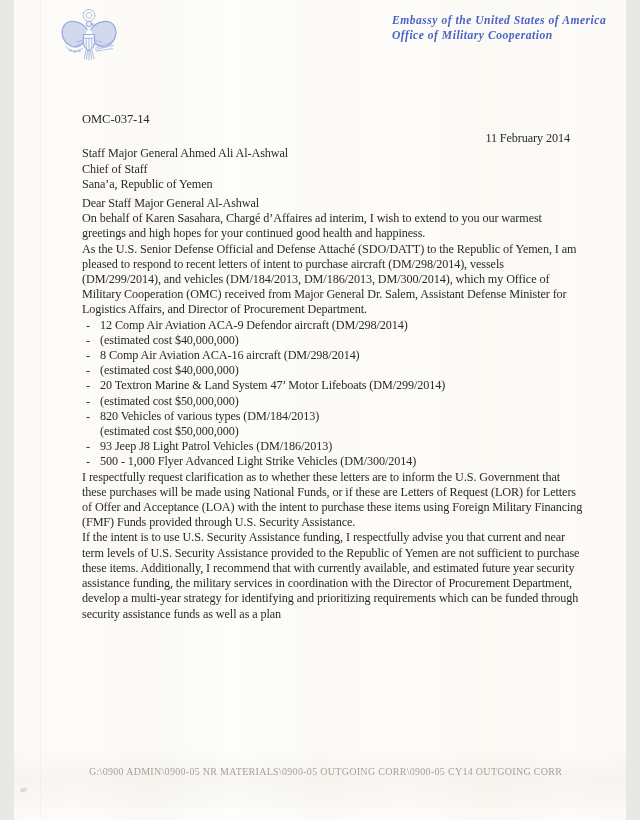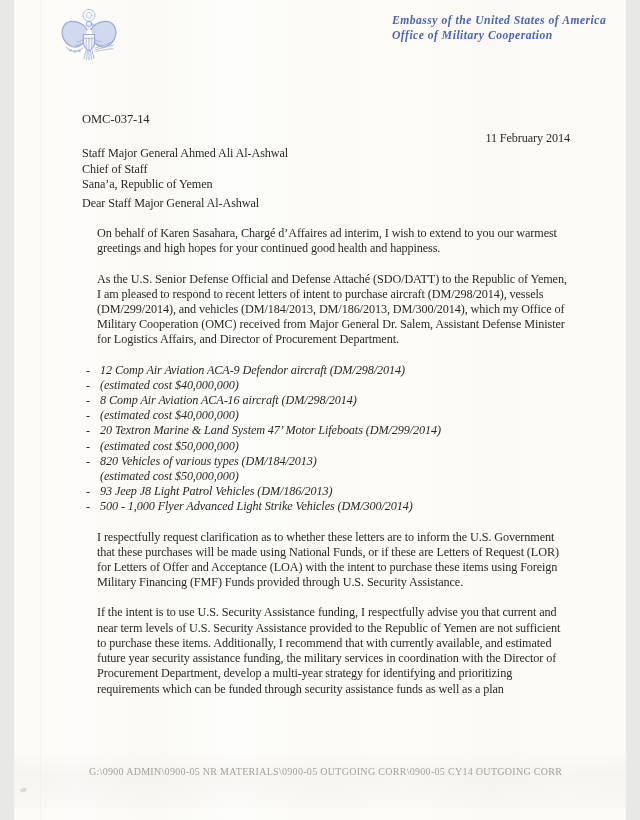--- a/index.html
+++ b/index.html
@@ -44,33 +44,33 @@
     letter-spacing: 0.5px;
     white-space: nowrap;
   }
 
   .body-block {
     position: absolute; left: 68px; top: 112px; width: 502px;
     color: #2b2a26;
     font-size: 12.2px; line-height: 15.2px;
     letter-spacing: -0.1px;
   }
-  .body-block p { margin: 15px; }
+  .body-block p { margin: 0; }
 
   .ref { font-weight: normal; font-size: 12.6px; }
   .date-line { text-align: right; padding-right: 14px; margin-top: 4px; }
   .address { }
   .salutation { margin-top: 4px; }
   .para-1 { margin-top: 8px; }
   .para-2 { margin-top: 23px; }
   .list-intro { margin-top: 15px; }
   .proc-list { margin-top: 0; }
   .proc-item { display: flex; }
   .proc-item .dash { width: 14px; margin-left: 4px; flex: 0 0 auto; }
-  .proc-item .li-text { flex: 1 1 auto; font-style: italic; }
+  .proc-item .li-text { flex: 1 1 auto; }
   .para-4 { margin-top: 6px; }
   .para-5 { margin-top: 14px; }
 
   .file-footer {
     position: absolute; left: 75px; top: 766px; width: 500px;
     color: #a5a29b;
     font-size: 10px; letter-spacing: 0.3px;
     white-space: nowrap;
   }
 </style>

